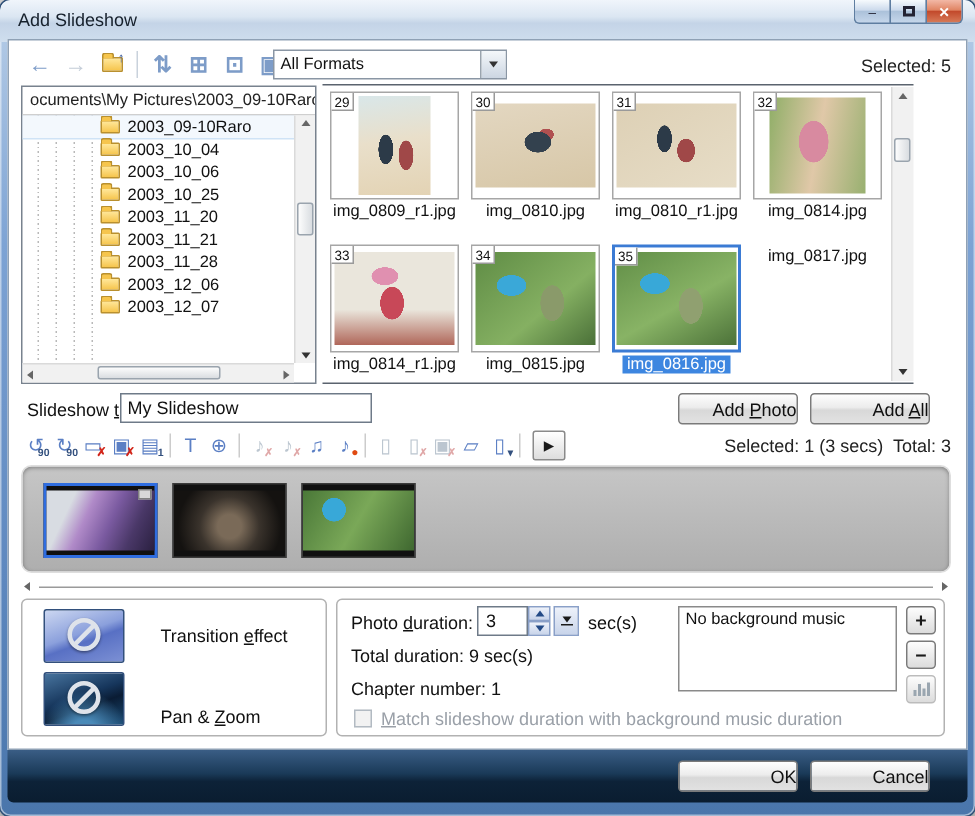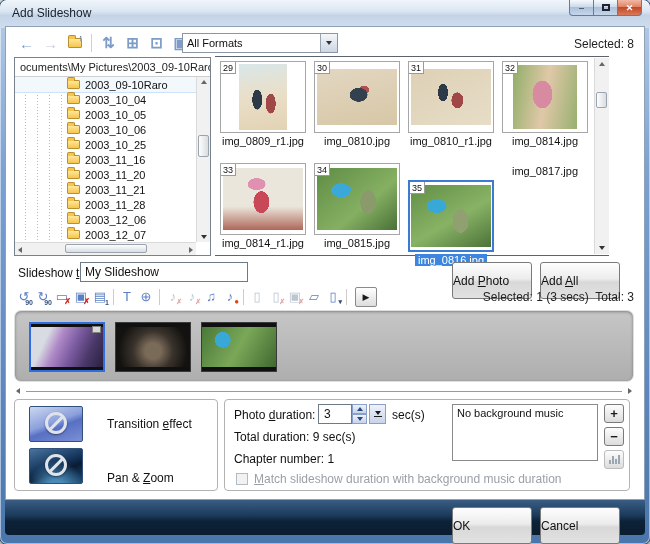--- a/index.html
+++ b/index.html
@@ -69,21 +69,21 @@
   .hscroll .arr{position:absolute;top:4px;}
   .sb-thumb-h{position:absolute;top:1px;height:9px;background:linear-gradient(#fdfdfd,#d9dde1);
     border:1px solid #9aa4ae;border-radius:2px;}
   
   .thumbs{position:absolute;left:215px;top:56px;width:394px;height:200px;background:#fff;
     border-top:1px solid #5a636e;border-bottom:1px solid #5a636e;}
   .tv{position:absolute;right:0;top:1px;width:15px;height:196px;background:#f1f1f1;border-left:1px solid #dadada;}
   .cell{position:absolute;width:88px;}
   .card{position:relative;width:86px;height:72px;margin:0 auto;background:#fff;border:1px solid #a6a6a6;
     display:flex;align-items:center;justify-content:center;}
-  .cell.selc .card{border:2px solid #3b7bd4;margin-top:17px;}
+  .cell.selc .card{border:2px solid #3b7bd4;}
   .num{position:absolute;left:0;top:0;min-width:14px;height:12px;background:#fff;
     border-right:1px solid #9a9a9a;border-bottom:1px solid #9a9a9a;font-size:9px;
     display:flex;align-items:center;justify-content:center;padding:0 2px;color:#111;z-index:2;}
   .caption{margin-top:2px;text-align:center;font-size:11px;color:#111;white-space:nowrap;}
   .cell.selc .caption span{background:#3d86e0;color:#fff;padding:0 3px;}
   .ph-port{width:48px;height:66px;} .ph-land{width:80px;height:56px;} .ph-sq{width:64px;height:64px;} .ph-wide{width:80px;height:62px;}
   .p1{background:radial-gradient(ellipse 5px 10px at 38% 54%,#2c3a48 98%,transparent),
       radial-gradient(ellipse 5px 10px at 66% 60%,#a04848 98%,transparent),
       linear-gradient(172deg,#d9e7e9,#e9dfca 45%,#e3d3b4);}
   .p2{background:radial-gradient(ellipse 9px 7px at 52% 46%,#33414e 98%,transparent),
@@ -101,23 +101,23 @@
       radial-gradient(ellipse 8px 12px at 64% 55%,#8a9a6a 98%,transparent),
       linear-gradient(140deg,#5f8c45,#85b062 60%,#4a7038);}
   .p7{background:radial-gradient(ellipse 10px 7px at 32% 34%,#38a8d8 98%,transparent),
       radial-gradient(ellipse 8px 12px at 62% 58%,#90a070 98%,transparent),
       linear-gradient(150deg,#618e47,#88b365 55%,#4c7239);}
   .p8{background:linear-gradient(90deg,#5a8a48 0 28%,#88b8d8 28% 52%,#c8d8b0 52% 70%,#4a7850 70%);}
   
   .lblrow{position:absolute;font-size:12px;color:#111;}
   .title-input{position:absolute;left:80px;top:262px;width:168px;height:20px;border:1px solid #6e7a88;
     font-size:12px;padding-left:4px;display:flex;align-items:center;background:#fff;color:#111;}
-  .btn{position:absolute;height:37px;border:1px solid #7a7a7a;border-radius:3px;font-size:12px;color:#111;
+  .btn{position:absolute;height:21px;border:1px solid #7a7a7a;border-radius:3px;font-size:12px;color:#111;
     background:linear-gradient(#fefefe,#ececec 45%,#d8d8d8 55%,#e2e2e2);
-    display:flex;align-items:center;justify-content:flex-start;}
+    display:flex;align-items:center;justify-content:flex-end;}
   
   .etb{position:absolute;left:15px;top:286px;height:21px;display:flex;align-items:center;gap:1px;}
   .ticon{width:18px;height:19px;display:flex;align-items:center;justify-content:center;position:relative;
     font-size:13px;color:#5b7fc4;}
   .ticon .badge{position:absolute;font-size:7px;right:0;bottom:0;color:#33507e;font-weight:bold;}
   .ticon.redx .badge{color:#d22519;font-size:8px;}
   .ticon.rec .badge{color:#e04a12;font-size:8px;}
   .ticon.dis{color:#bcc6d0;} .ticon.dis .badge{color:#e0a8a8;}
   .tsep{width:1px;height:16px;background:#cccccc;margin:0 3px;}
   .playbtn{width:22px;height:20px;border:1px solid #8a8a8a;border-radius:2px;margin-left:4px;
@@ -206,51 +206,43 @@
     <span class="bicon">⊡</span>
     <span class="bicon">▣</span>
     <span class="bicon">↻</span>
   </div>
   <div class="fmt-combo">
     <span>All Formats</span>
     <span class="combo-btn">
         <span class="tri-d"></span>
       </span>
   </div>
-  <div class="sel-top">Selected: 8</div>
+  <div class="sel-top">Selected: 5</div>
 
   <div class="tree">
     <div class="tree-combo">
       <span>ocuments\My Pictures\2003_09-10Raro\</span>
 
     </div>
     <div class="tree-list">
       <div class="trow hl">
           <span class="cssfolder"></span>
           <span>2003_09-10Raro</span>
         </div>
       <div class="trow">
           <span class="cssfolder"></span>
           <span>2003_10_04</span>
         </div>
       <div class="trow">
           <span class="cssfolder"></span>
-          <span>2003_10_05</span>
-        </div>
-      <div class="trow">
-          <span class="cssfolder"></span>
           <span>2003_10_06</span>
         </div>
       <div class="trow">
           <span class="cssfolder"></span>
           <span>2003_10_25</span>
-        </div>
-      <div class="trow">
-          <span class="cssfolder"></span>
-          <span>2003_11_16</span>
         </div>
       <div class="trow">
           <span class="cssfolder"></span>
           <span>2003_11_20</span>
         </div>
       <div class="trow">
           <span class="cssfolder"></span>
           <span>2003_11_21</span>
         </div>
       <div class="trow">

